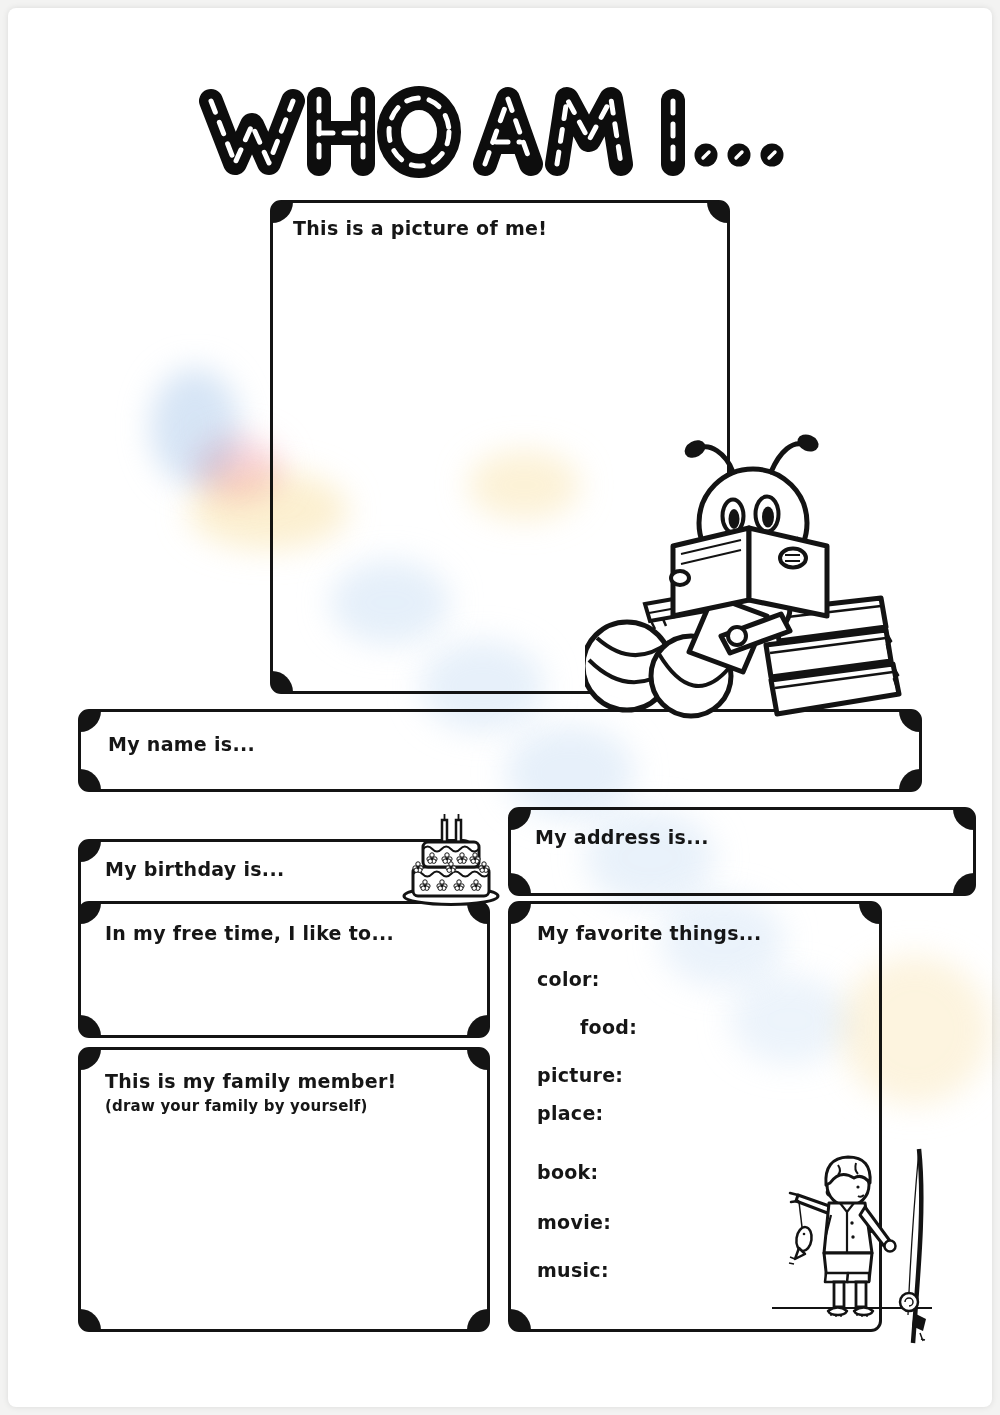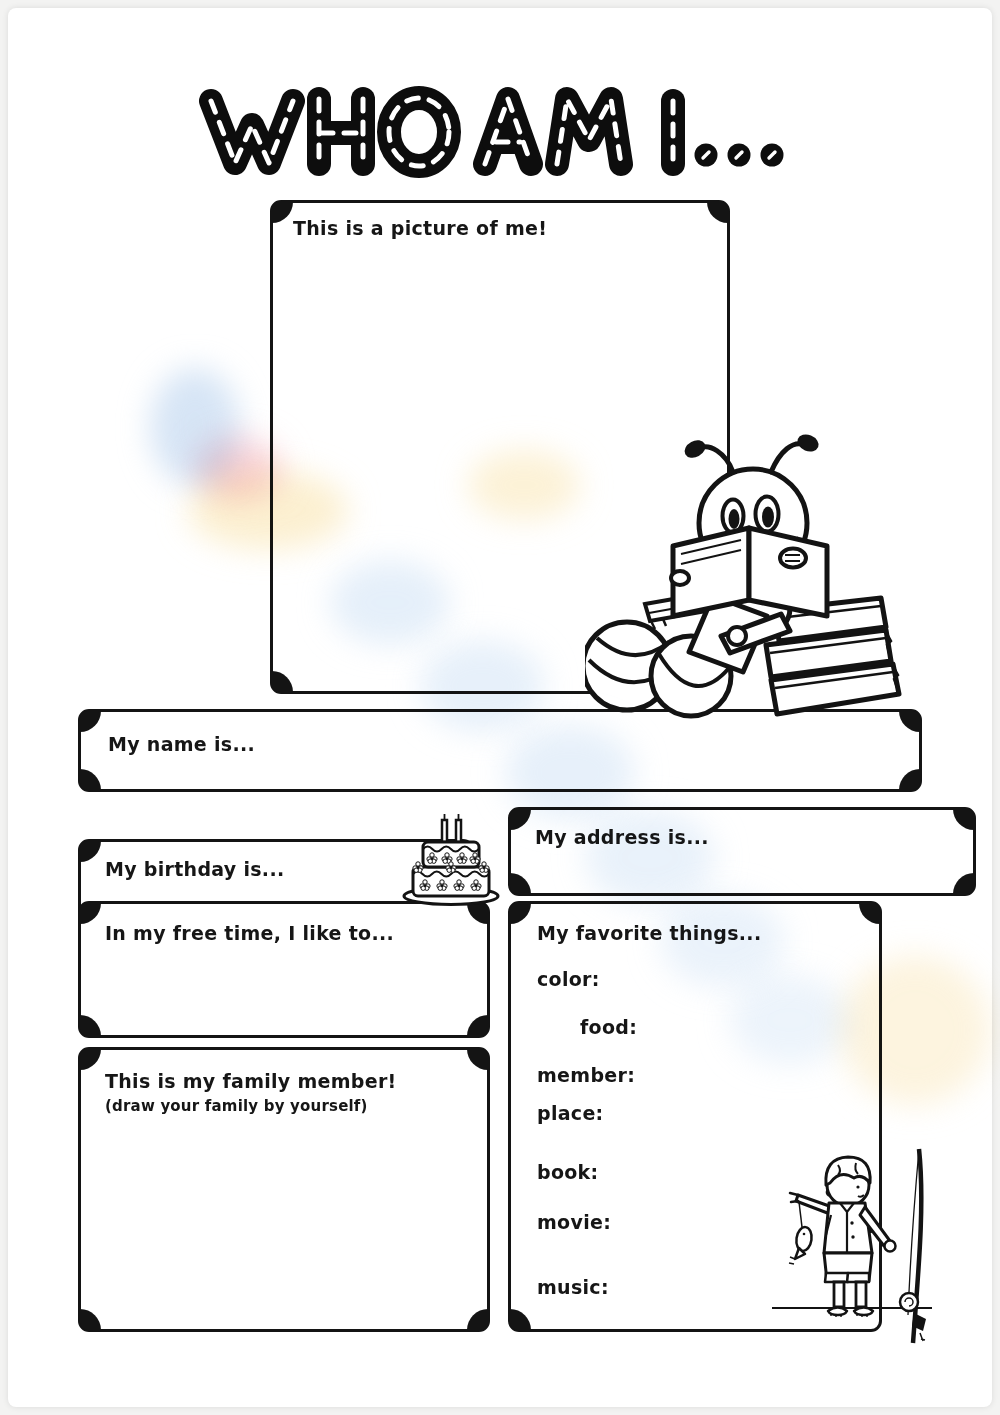--- a/index.html
+++ b/index.html
@@ -136,25 +136,25 @@
     <div class="label" style="left:24px;top:18px;">In my free time, I like to...</div>
   </div>
 
   <div class="box" style="left:508px;top:901px;width:374px;height:431px;">
     <span class="corner tl"></span>
     <span class="corner tr"></span>
     <span class="corner bl"></span>
     <div class="label" style="left:26px;top:18px;">My favorite things...</div>
     <div class="label" style="left:26px;top:64px;">color:</div>
     <div class="label" style="left:26px;top:112px;margin-left:43px;">food:</div>
-    <div class="label" style="left:26px;top:160px;">member:</div>
+    <div class="label" style="left:26px;top:160px;">picture:</div>
     <div class="label" style="left:26px;top:198px;">place:</div>
     <div class="label" style="left:26px;top:257px;">book:</div>
     <div class="label" style="left:26px;top:307px;">movie:</div>
-    <div class="label" style="left:26px;top:372px;">music:</div>
+    <div class="label" style="left:26px;top:355px;">music:</div>
   </div>
 
   <div class="box" style="left:78px;top:1047px;width:412px;height:285px;">
     <span class="corner tl"></span>
     <span class="corner tr"></span>
     <span class="corner bl"></span>
     <span class="corner br"></span>
     <div class="label" style="left:24px;top:20px;">This is my family member!</div>
     <div class="label small" style="left:24px;top:47px;">(draw your family by yourself)</div>
   </div>

